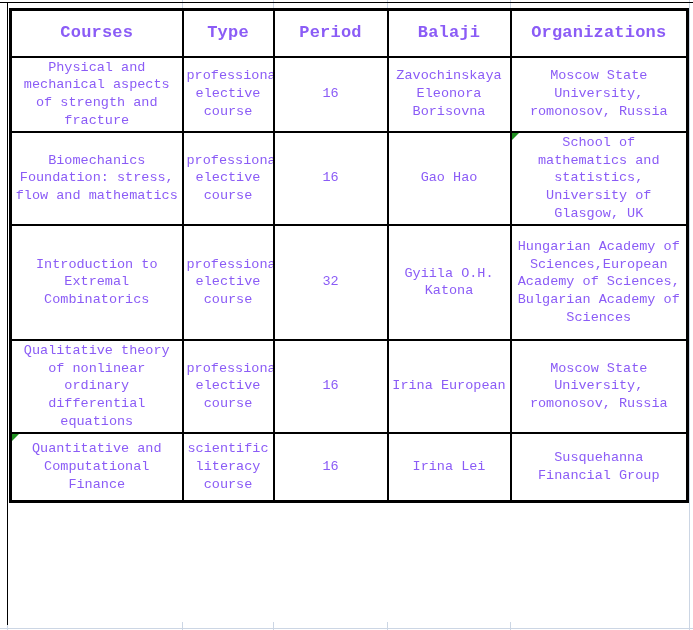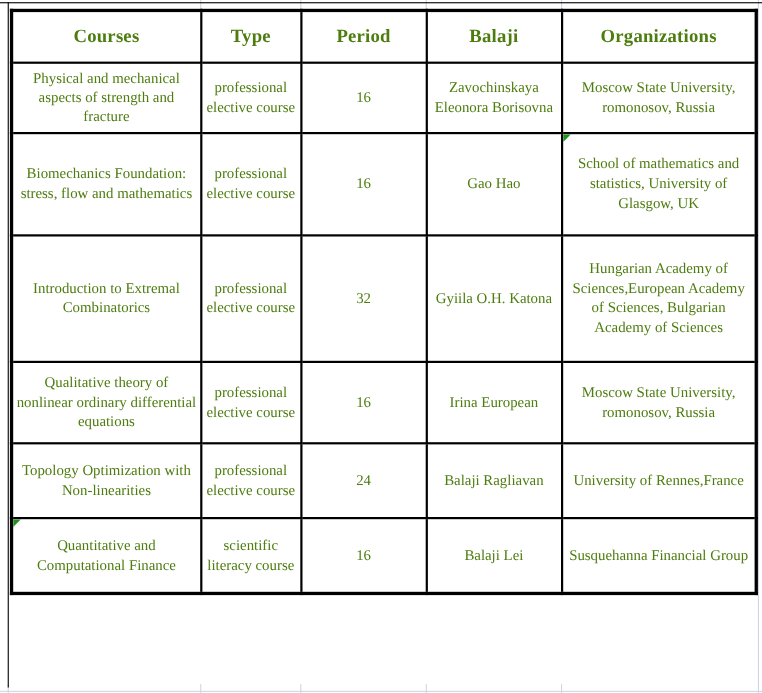--- a/index.html
+++ b/index.html
@@ -1,18 +1,18 @@
 <!DOCTYPE html>
 <html style="--marker-green: #1f8f1f; --faint-grid: #ccd6e4;"><head>
 <meta charset="utf-8">
 <style>
   html,body{margin:0;padding:0;background:#ffffff;}
   .canvas{
     position:relative;width:693px;height:630px;background:#ffffff;overflow:hidden;
-    font-family:Liberation Serif, serif;color:#4d7c0f;
+    font-family:Liberation Mono, monospace;color:#8b5cf6;
   }
   
   .gl{position:absolute;background:var(--faint-grid,#ccd6e4);}
   .gl-v{width:1px;}
   .gl-h{height:1px;}
   .thin-line{position:absolute;background:#000;}
   
   table.courses{
     position:absolute;left:9px;top:8px;width:677px;
     border-collapse:collapse;table-layout:fixed;
@@ -96,29 +96,22 @@
         <td><span>Gyiila O.H. Katona</span></td>
         <td><span>Hungarian Academy of Sciences,European Academy of Sciences, Bulgarian Academy of Sciences</span></td>
       </tr>
       <tr style="height:74px">
         <td><span>Qualitative theory of nonlinear ordinary differential equations</span></td>
         <td><span>professional elective course</span></td>
         <td><span>16</span></td>
         <td><span>Irina European</span></td>
         <td><span>Moscow State University, romonosov, Russia</span></td>
       </tr>
-      <tr style="height:68px">
-        <td><span>Topology Optimization with Non-linearities</span></td>
-        <td><span>professional elective course</span></td>
-        <td><span>24</span></td>
-        <td><span>Balaji Ragliavan</span></td>
-        <td><span>University of Rennes,France</span></td>
-      </tr>
       <tr style="height:69px">
         <td><span class="flag"></span><span>Quantitative and Computational Finance</span></td>
         <td><span>scientific literacy course</span></td>
         <td><span>16</span></td>
-        <td><span>Balaji Lei</span></td>
+        <td><span>Irina Lei</span></td>
         <td><span>Susquehanna Financial Group</span></td>
       </tr>
     </tbody>
   </table>
 </div>
 
 </body></html>

